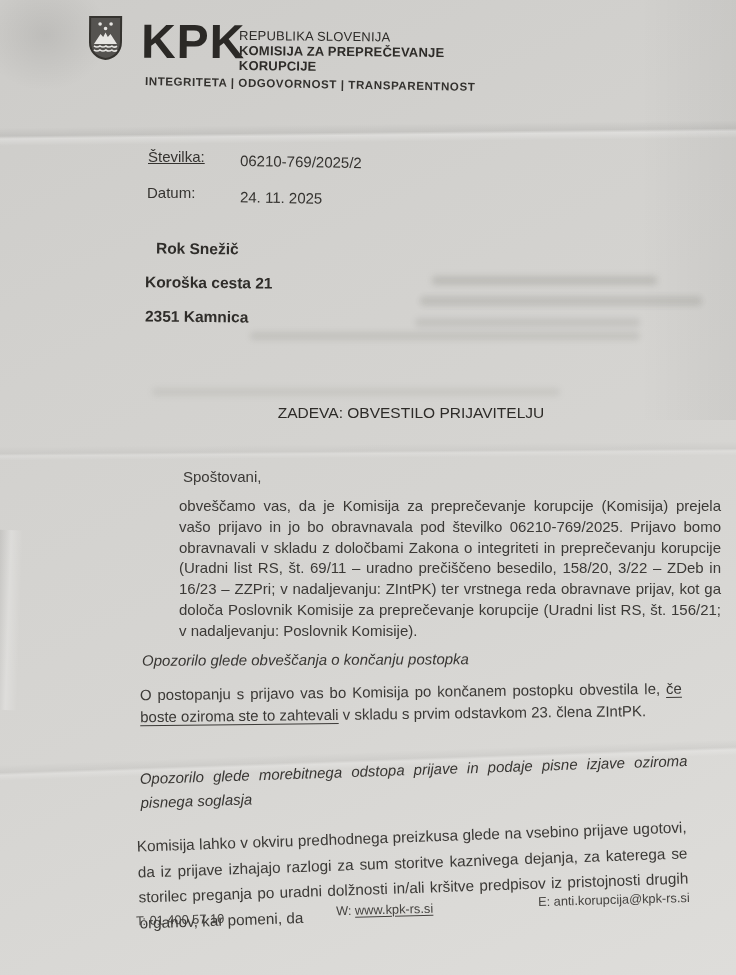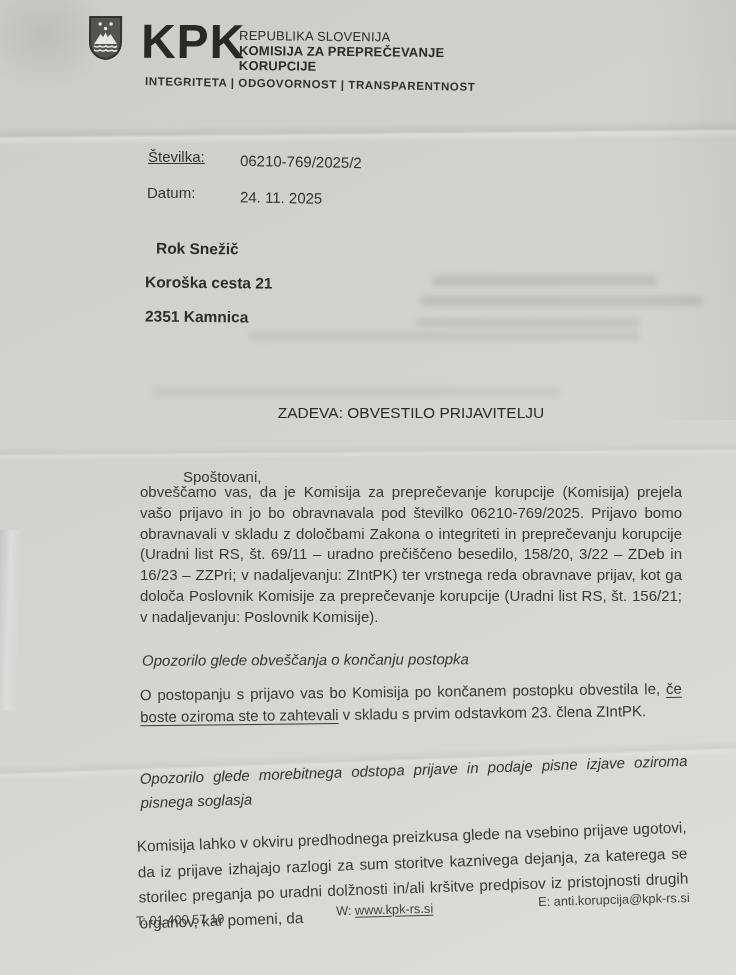--- a/index.html
+++ b/index.html
@@ -32,21 +32,21 @@
   .tagline{left:145px;top:78px;font-size:11.5px;font-weight:700;letter-spacing:0.6px;color:#33312e;transform:rotate(1deg);}
   
   .label{font-size:15px;color:#353330;}
   .val{font-size:15px;color:#353330;transform:rotate(1deg);}
   
   .addr{font-size:15.5px;font-weight:700;color:#2f2d2a;transform:rotate(0.6deg);}
   
   .subject{left:140px;top:404px;width:542px;text-align:center;font-size:15.5px;font-weight:400;color:#2d2b28;}
   .saluto{left:143px;top:468px;font-size:15px;margin-left:40px;}
   .para{left:140px;width:542px;font-size:15px;text-align:justify;color:#3b3936;}
-  .p1{top:482px;line-height:20.8px;}
+  .p1{top:496px;line-height:20.8px;margin-left:39px;}
   .h-it{left:142px;top:651px;font-style:italic;font-size:15px;color:#383633;transform:rotate(-0.3deg);}
   .p2{top:681px;line-height:21.5px;transform:rotate(-0.7deg);}
   .p2 u{text-underline-offset:2.5px;}
   .h-it2{left:140px;top:758px;width:548px;font-style:italic;font-size:15px;line-height:24px;text-align:justify;color:#383633;transform:rotate(-1.9deg);}
   .p3{top:824px;left:138px;width:550px;line-height:25.5px;font-size:15.3px;transform:rotate(-2deg);}
   
   .foot{font-size:12.8px;color:#454340;transform:rotate(-1.6deg);}
   .foot u{text-underline-offset:2px;}
 </style>
 </head>

